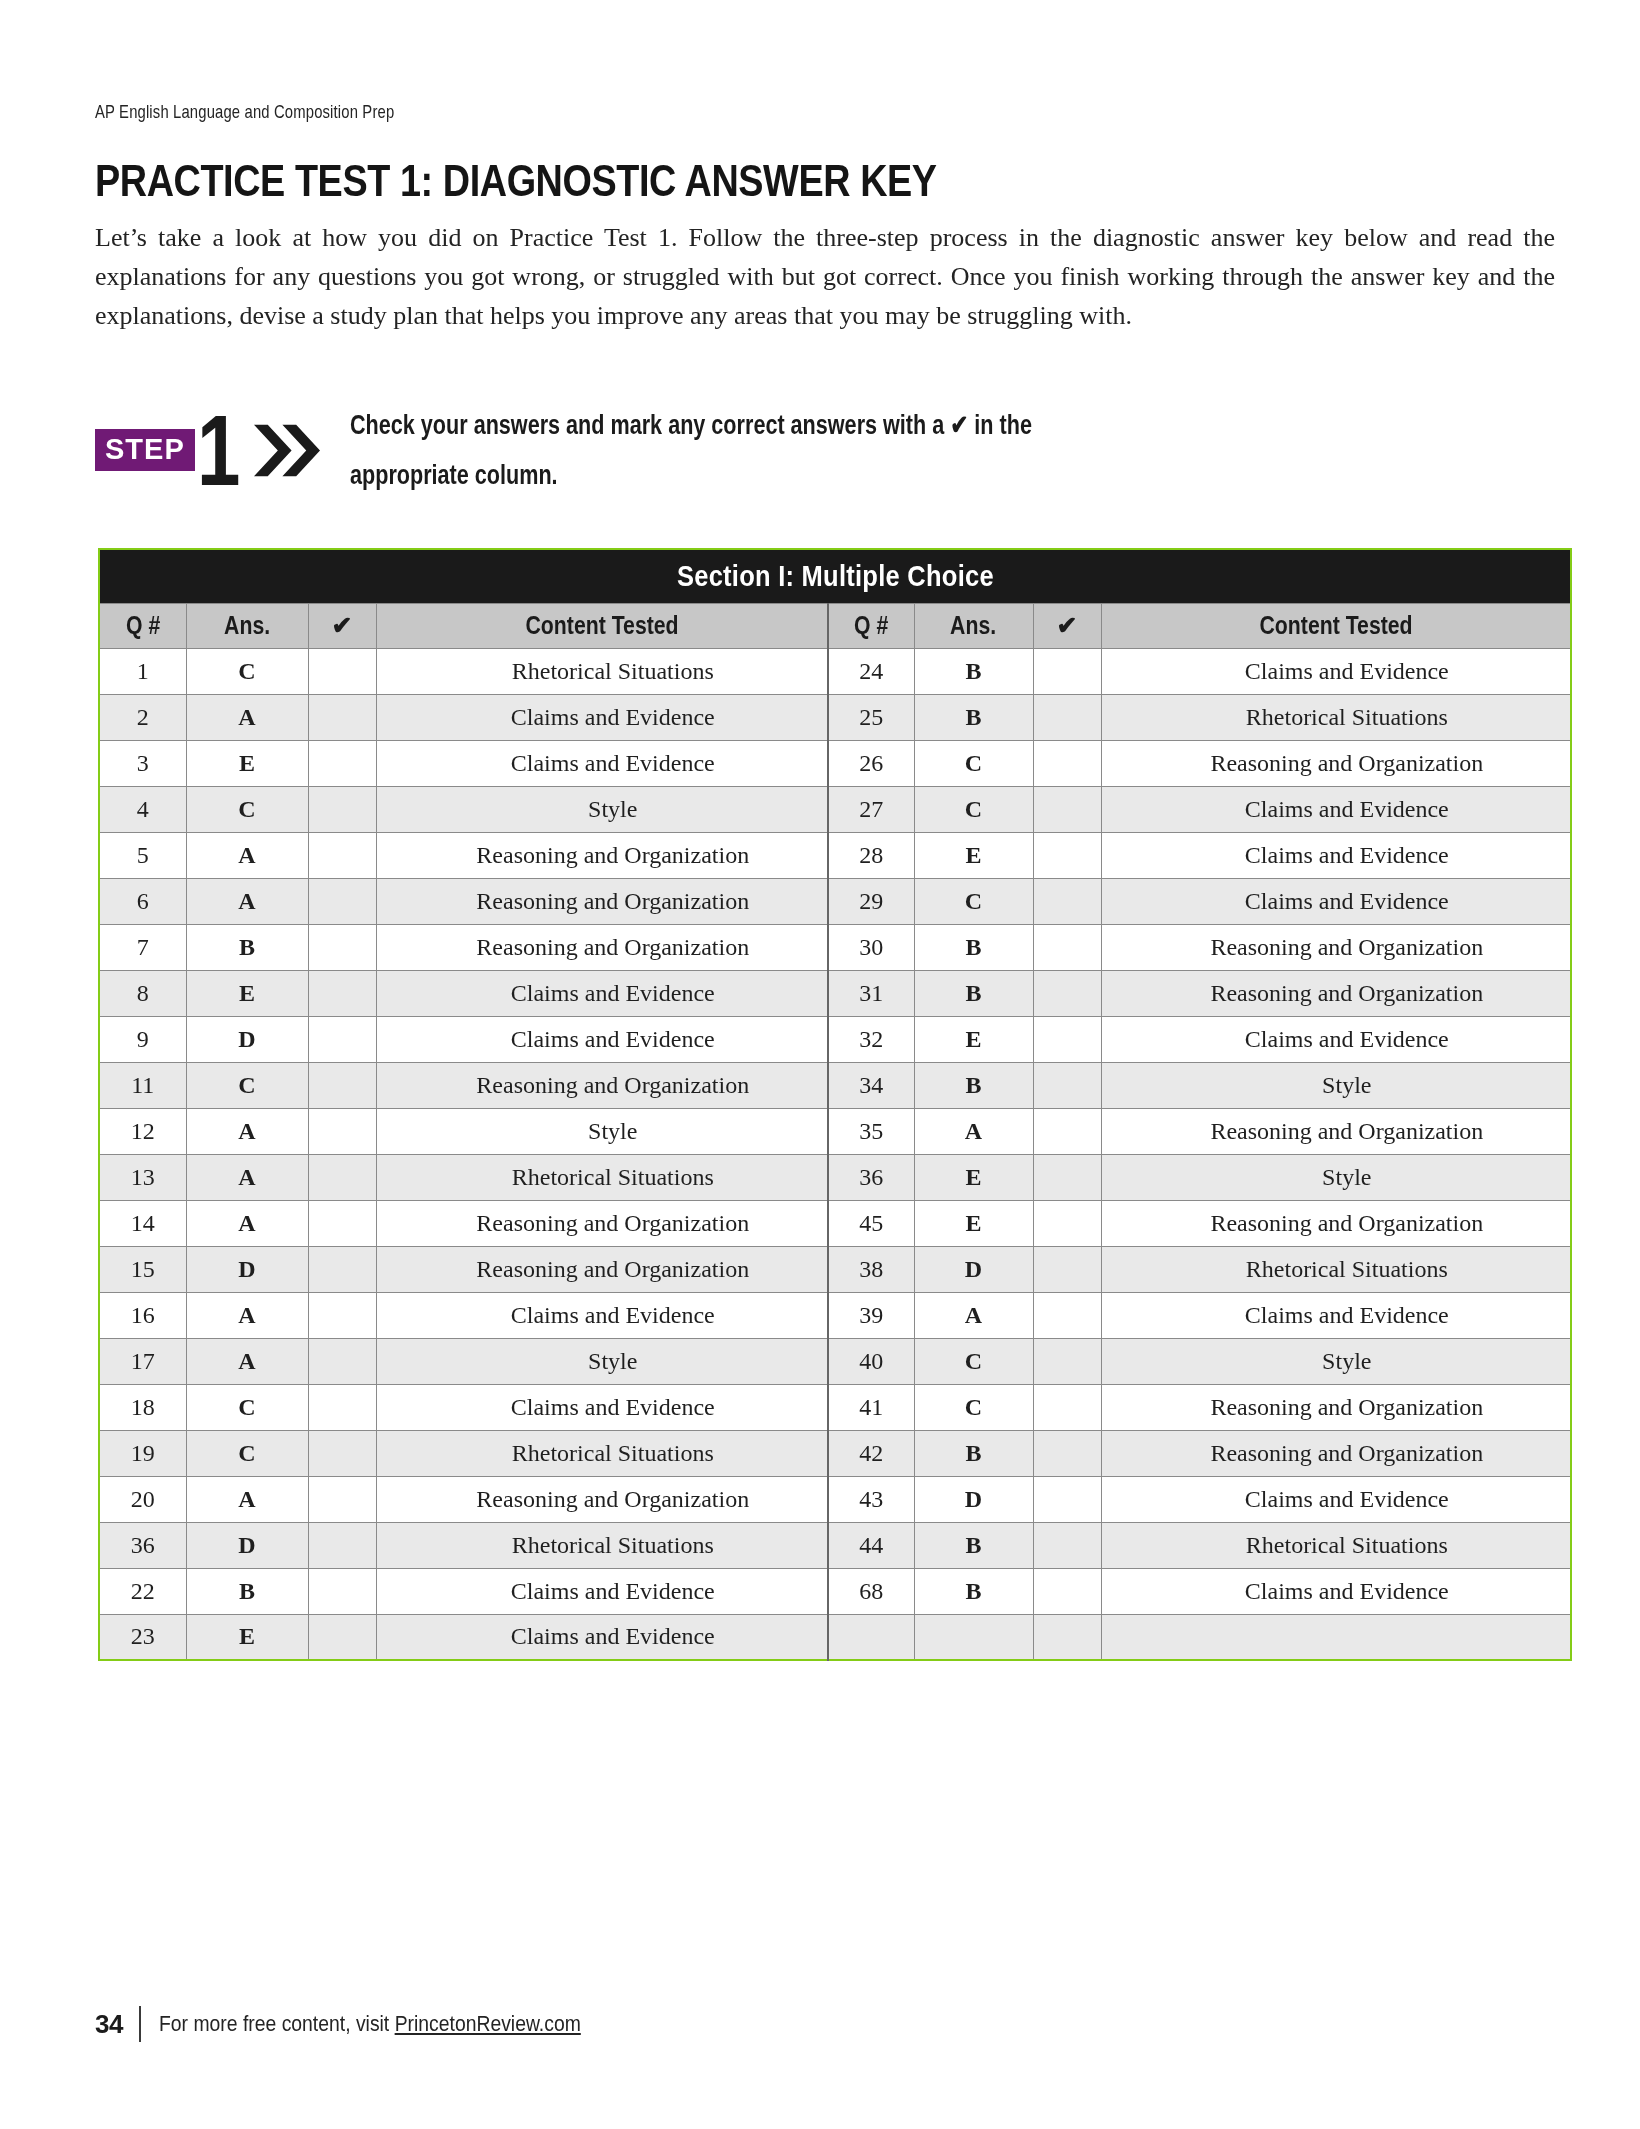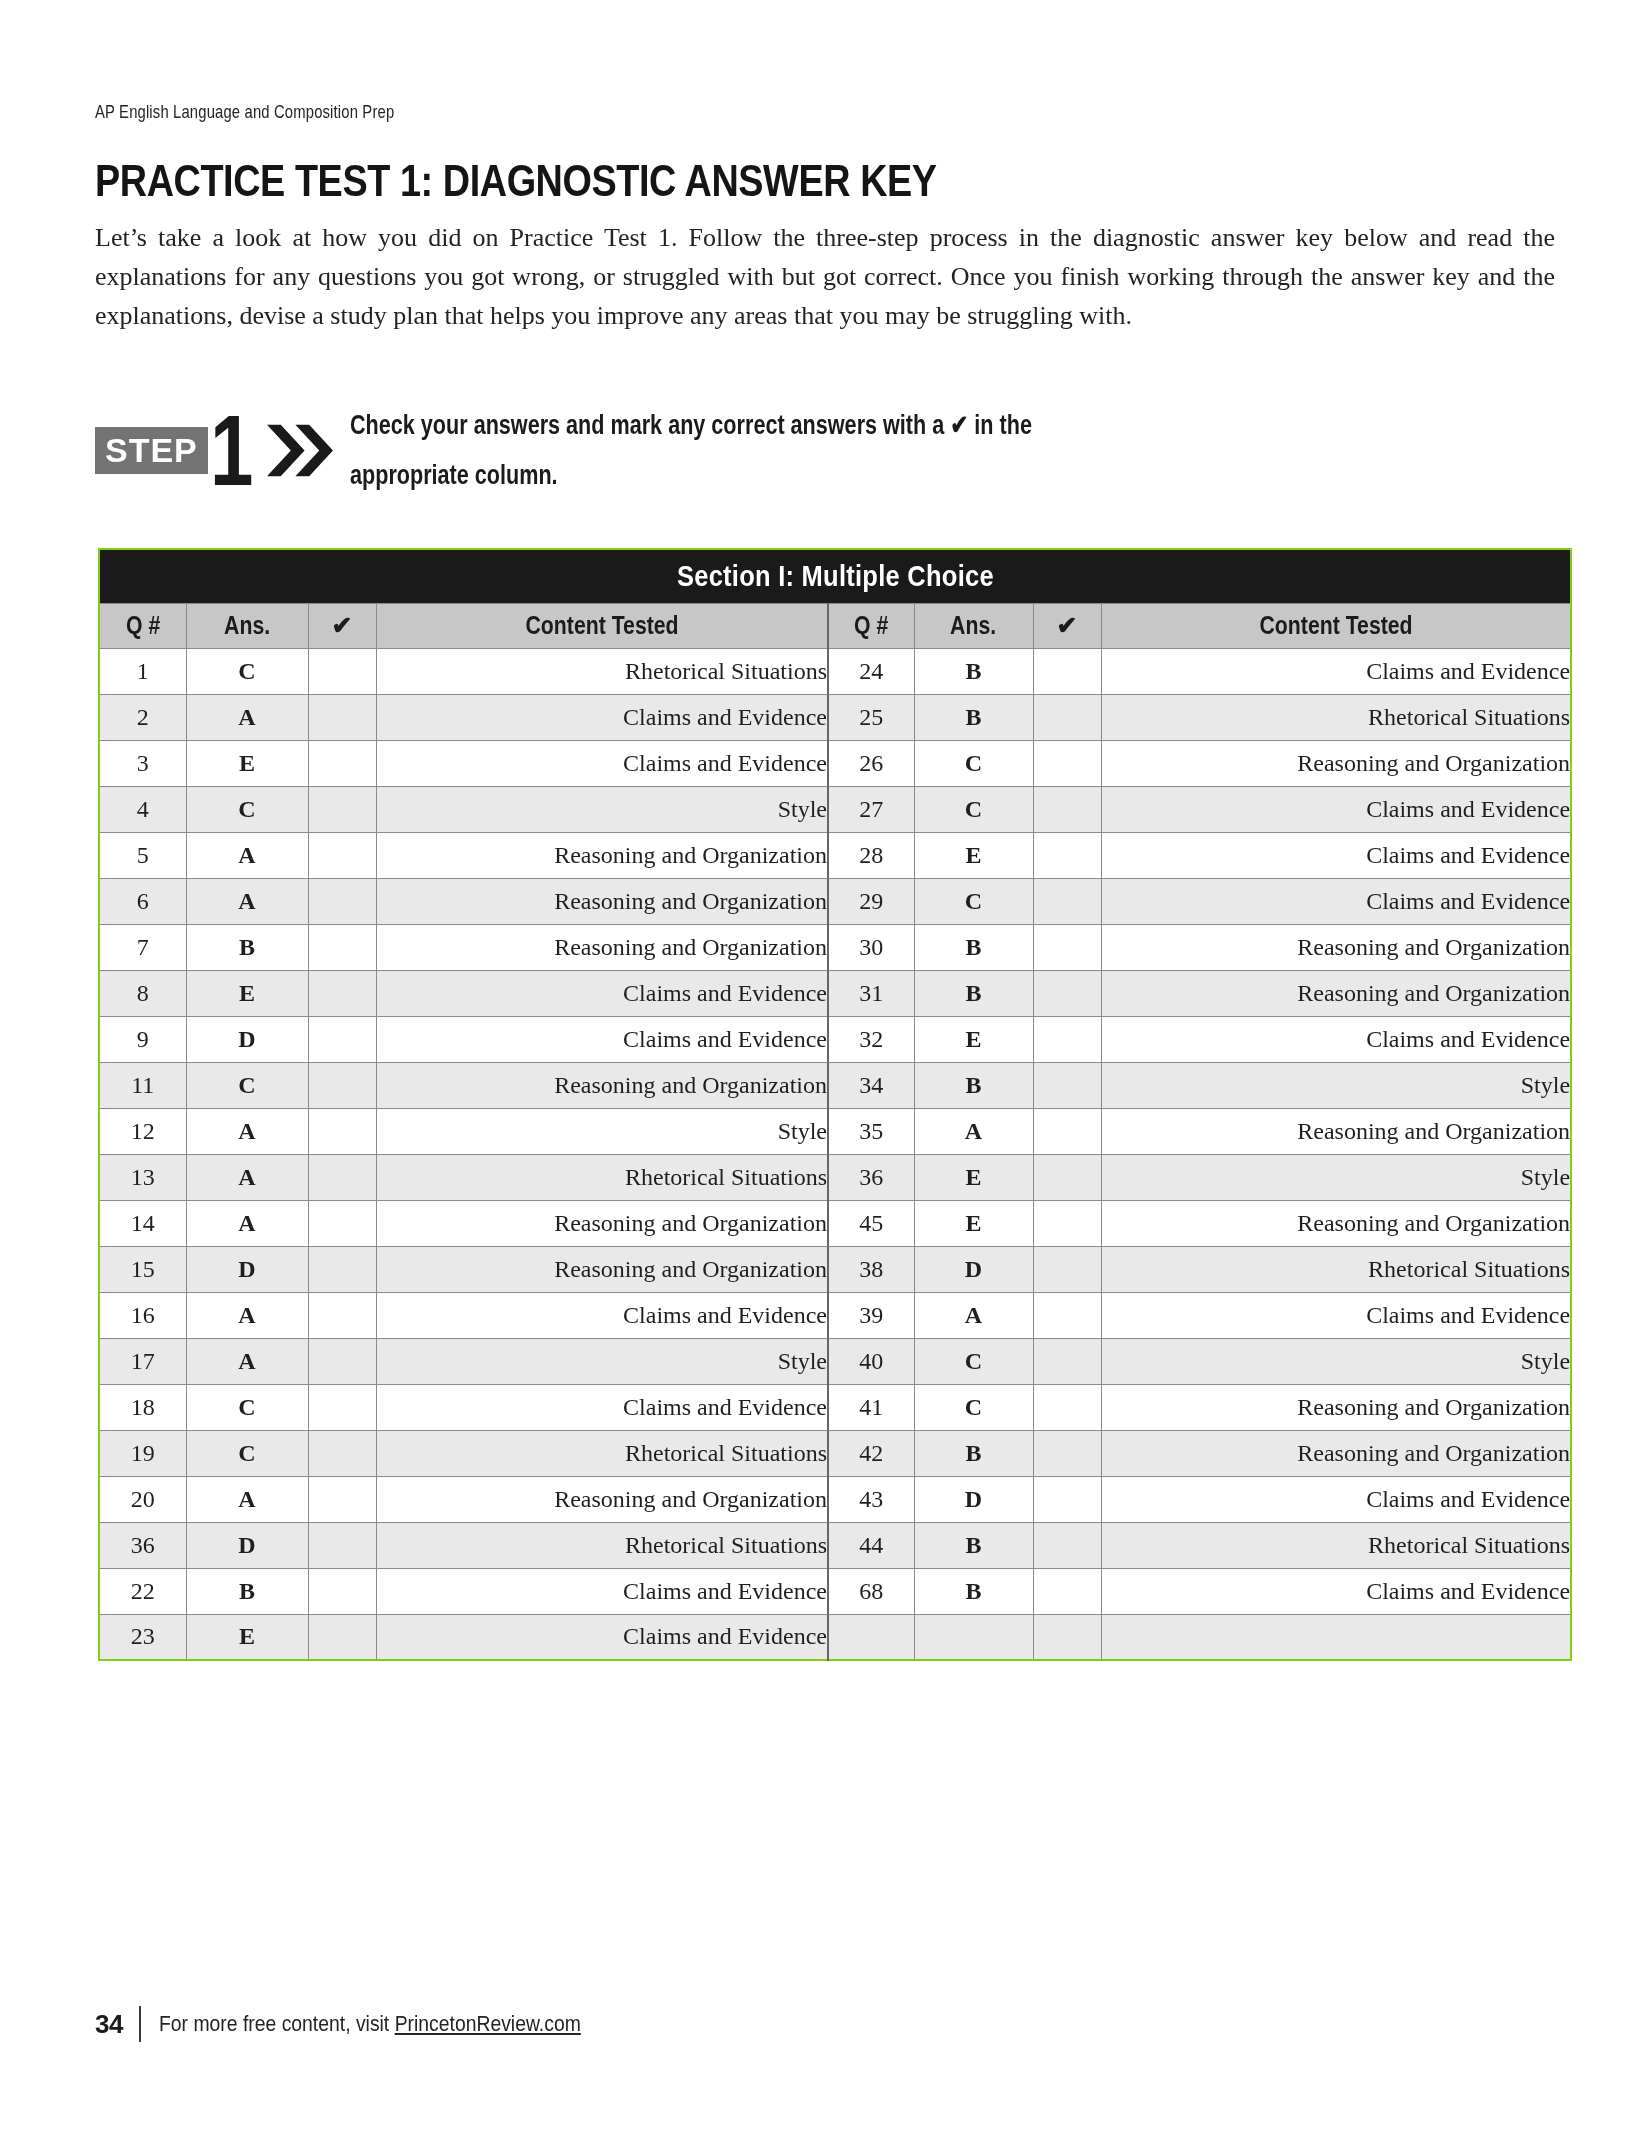--- a/index.html
+++ b/index.html
@@ -21,21 +21,21 @@
 
   .page-title { left:95px; top:158px; font-size:45px; font-weight:bold; color:#151515;
                 letter-spacing:-.5px; white-space:nowrap; line-height:1; }
 
   .intro { left:95px; top:218px; width:1460px; font-family:"Liberation Serif", serif;
            font-size:26px; line-height:39px; text-align:justify; color:#232323; }
 
   
   .step-row { left:95px; top:400px; width:1450px; height:100px; display:flex; align-items:center; }
   .step-badge { display:flex; align-items:center; width:205px; flex:0 0 auto; }
-  .step-box { background:#737373; color:#ffffff; font-weight:bold; font-size:34px;
+  .step-box { background:#701a75; color:#ffffff; font-weight:bold; font-size:29px;
               letter-spacing:1px; padding:6px 10px 7px 10px; line-height:1; flex:0 0 auto; }
   .step-num { font-size:100px; font-weight:bold; color:#1a1a1a; line-height:.78;
               display:inline-block; transform:scaleX(.78); transform-origin:left center; margin-left:2px; }
   .step-chevrons { width:66px; height:53px; margin-left:2px; flex:0 0 auto; }
   .step-instruction { margin-left:50px; width:910px; font-size:27px; font-weight:bold; line-height:50px;
                       color:#1b1b1b; transform:scaleX(.80); transform-origin:left center; }
   .check-inline { font-weight:bold; }
 
   
   .answer-table { position:absolute; left:98px; top:548px; width:1472px;
@@ -43,21 +43,21 @@
                   border:2px solid #84cc16; }
   .answer-table th, .answer-table td { border:1px solid #8a8a8a; vertical-align:middle; }
   .section-bar { background:#1a1a1a; height:54px; text-align:center; border:1px solid #1a1a1a; }
   .section-bar .t { color:#ffffff; font-size:30px; font-weight:bold; letter-spacing:.3px; }
   .col-headers th { background:#c7c7c7; height:45px; text-align:center;
                     font-size:25px; font-weight:bold; color:#1b1b1b; }
   .answer-table tbody td { height:46px; font-family:"Liberation Serif", serif; font-size:24px; color:#1f1f1f; }
   .answer-table tbody tr:nth-child(even) td { background:#e9e9e9; }
   td.c-q { text-align:center; }
   td.c-ans { text-align:center; font-weight:bold; }
-  td.c-content { text-align:right; padding-left:22px; }
+  td.c-content { text-align:center; padding-left:22px; }
   td.half-start, th.half-start { border-left:2px solid #666666; }
 
   
   .footer { left:95px; top:2006px; display:flex; align-items:center; }
   .page-num { font-size:26px; font-weight:bold; color:#1b1b1b; letter-spacing:-.5px; }
   .footer-divider { width:2px; height:36px; background:#3a3a3a; margin:0 18px 0 16px; }
   .footer-text { font-size:22px; color:#242424; white-space:nowrap;
                  display:inline-block; transform:scaleX(.88); transform-origin:left center; }
   .footer-link { color:#242424; text-decoration:underline; cursor:pointer; }
 </style>

